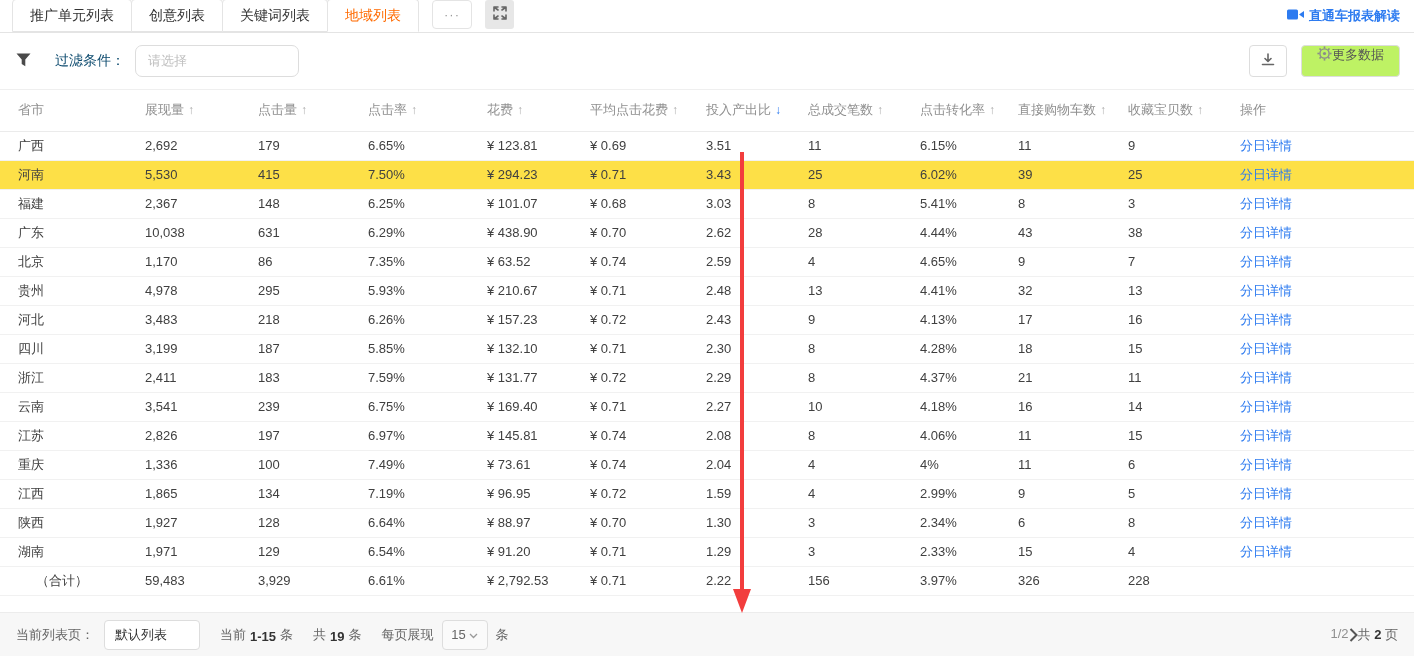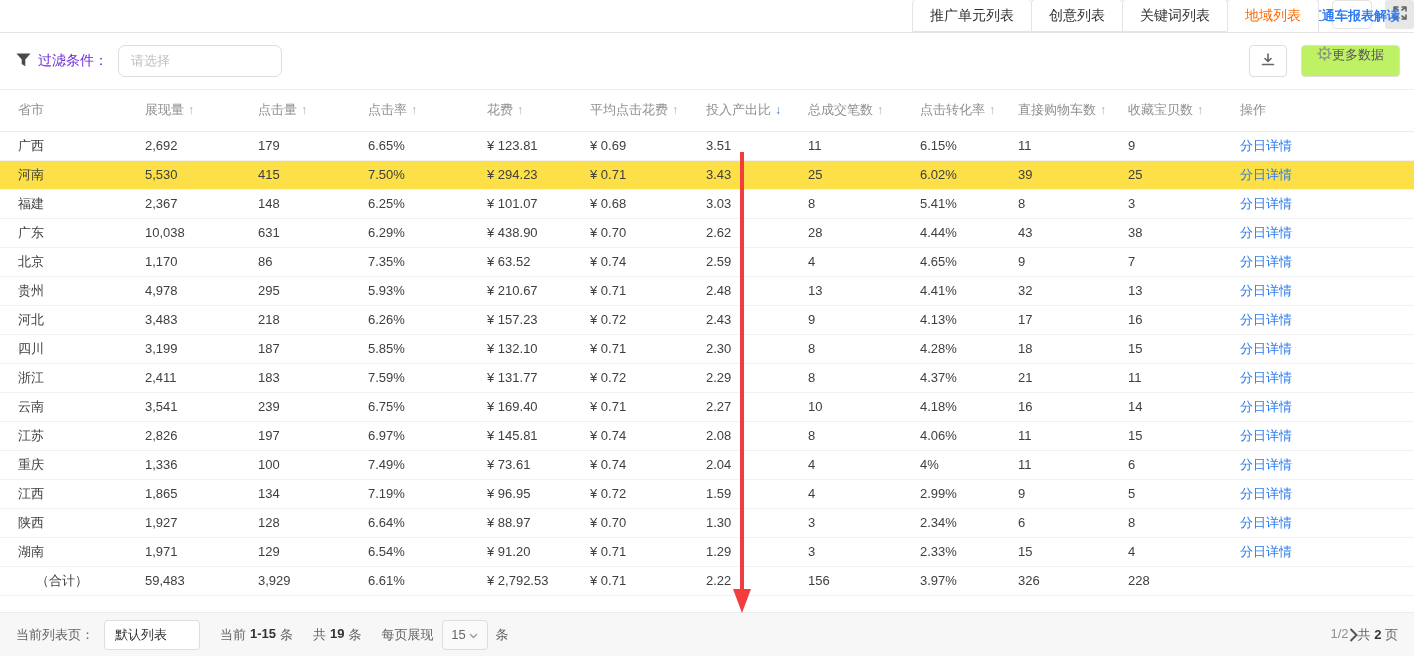--- a/index.html
+++ b/index.html
@@ -1,35 +1,35 @@
 <!DOCTYPE html>
 <html><head>
 <meta charset="utf-8">
 <style>
   * { margin:0; padding:0; box-sizing:border-box; }
   html,body { background:#fff; }
   body { font-family:"Liberation Sans","DejaVu Sans",sans-serif; font-size:13px; color:#404040; }
   .page { position:relative; width:1414px; height:671px; background:#fff; overflow:hidden; }
 
   
-  .tabbar { position:relative; height:33px; border-bottom:1px solid #e4e4e4; display:flex; align-items:flex-end; padding-left:6px; background:#fff;justify-content:flex-end; }
+  .tabbar { position:relative; height:33px; border-bottom:1px solid #e4e4e4; display:flex; align-items:flex-end; padding-left:12px; background:#fff; }
   .tabs { display:flex; height:33px; }
   .tab { height:33px; line-height:31px; padding:0 17px; border:1px solid #e4e4e4; border-radius:4px 4px 0 0;
          background:#fff; color:#333; margin-left:-1px; cursor:pointer; font-size:14px; white-space:nowrap; }
   .tab:first-child { margin-left:0; }
   .tab.active { color:#ff6a00; border-bottom-color:#fff; position:relative; z-index:2; }
   .tab-more { height:29px; width:40px; margin:0 0 3px 13px; border:1px solid #e4e4e4; border-radius:4px;
               background:#fff; color:#999; display:flex; align-items:center; justify-content:center; letter-spacing:1px; cursor:pointer; }
   .tab-expand { height:29px; width:29px; margin:0 0 3px 13px; border-radius:3px; background:#e7e7e7;
                 display:flex; align-items:center; justify-content:center; cursor:pointer; }
   .report-link { position:absolute; right:14px; top:7px; color:#2d7bf0; display:flex; align-items:center; gap:5px; cursor:pointer; font-size:13px;font-weight:bold; }
 
   
   .filter-row { height:57px; display:flex; align-items:center; padding:0 14px 0 16px; border-bottom:1px solid #efefef; }
-  .filter-label { display:flex; align-items:center; gap:7px; color:#6d28d9; font-size:14px; }
+  .filter-label { display:flex; align-items:center; gap:24px; color:#0c4a6e; font-size:14px; }
   .filter-select { width:164px; height:32px; margin-left:10px; border:1px solid #ddd; border-radius:7px;
                    display:flex; align-items:center; padding-left:12px; color:#bfbfbf; cursor:pointer; background:#fff; }
   .filter-spacer { flex:1; }
   .icon-btn { width:38px; height:32px; border:1px solid #ddd; border-radius:4px; background:#fff;
               display:flex; align-items:center; justify-content:center; cursor:pointer; }
   .more-data-btn { height:32px; margin-left:14px; padding:0 15px; border:1px solid #ddd; border-radius:4px; background:#bef264;
                    display:flex; align-items:flex-start; gap:0; color:#555; cursor:pointer; font-size:13px; }
 
   
   table { border-collapse:collapse; table-layout:fixed; width:1414px; }
@@ -42,21 +42,21 @@
   .sort-arrow { font-weight:bold; color:#aeaeae; margin-left:4px; font-size:12px; }
   .sort-arrow.down { color:#2d7bf0; }
   .action-link { color:#2d7bf0; cursor:pointer; }
 
   
   .footer { position:absolute; left:0; top:612px; width:1414px; height:44px; background:#f7f7f7;
             border-top:1px solid #ececec; display:flex; align-items:center; padding:0 16px; color:#666; }
   .footer b { color:#333; }
   .list-select { width:96px; height:30px; background:#fff; border:1px solid #ddd; border-radius:4px;
                  display:flex; align-items:center; padding-left:10px; color:#333; margin-left:10px; cursor:pointer; }
-  .fseg { margin-left:20px; display:flex; align-items:flex-start; gap:4px; }
+  .fseg { margin-left:20px; display:flex; align-items:flex-end; gap:4px; }
   .pp-select { width:46px; height:30px; border:1px solid #ddd; border-radius:4px; background:#fafafa;
                display:flex; align-items:center; justify-content:center; gap:3px; color:#666; margin:0 8px; cursor:pointer; }
   .footer-right { margin-left:auto; display:flex; gap:0; color:#8f8f8f; }
   .page-next { cursor:pointer; display:flex; align-items:center; }
 
   
   .red-arrow { position:absolute; left:0; top:0; z-index:6; pointer-events:none; }
   .red-arrow .shaft { position:absolute; left:740px; top:152px; width:4px; height:438px; background:#f23d3d; }
   .red-arrow .head { position:absolute; left:733px; top:589px; width:0; height:0;
                      border-left:9px solid transparent; border-right:9px solid transparent; border-top:24px solid #f23d3d; }

